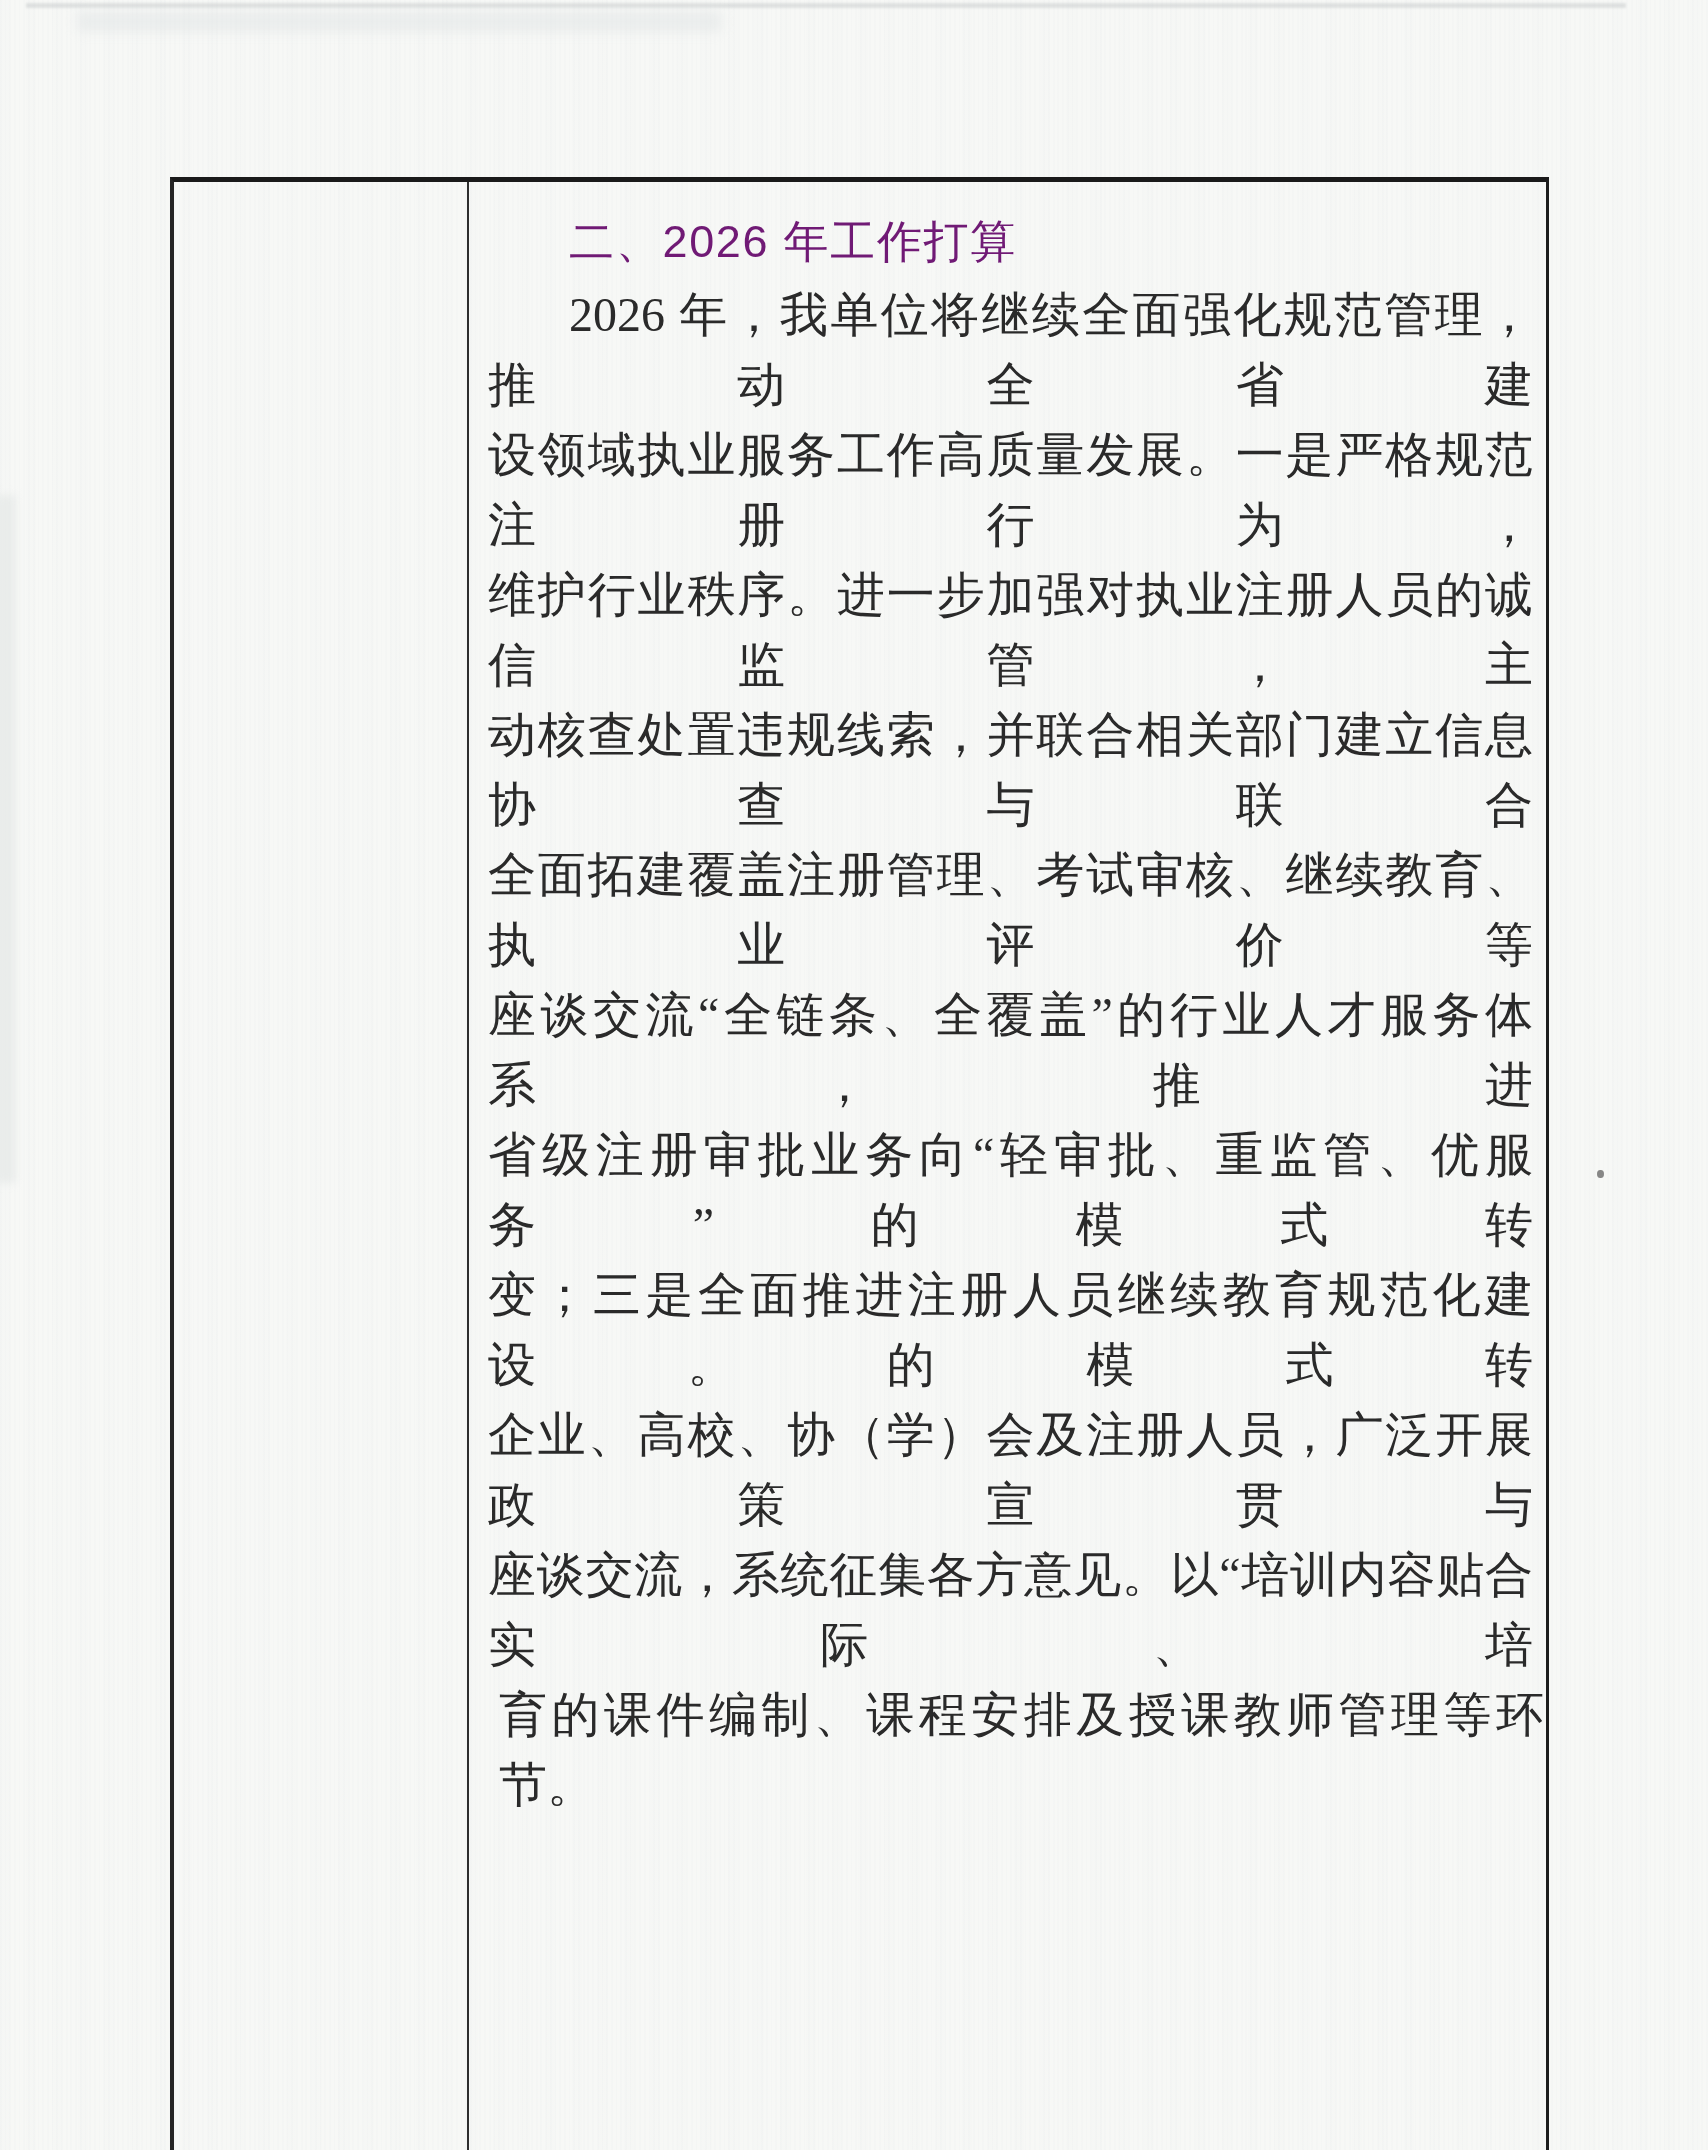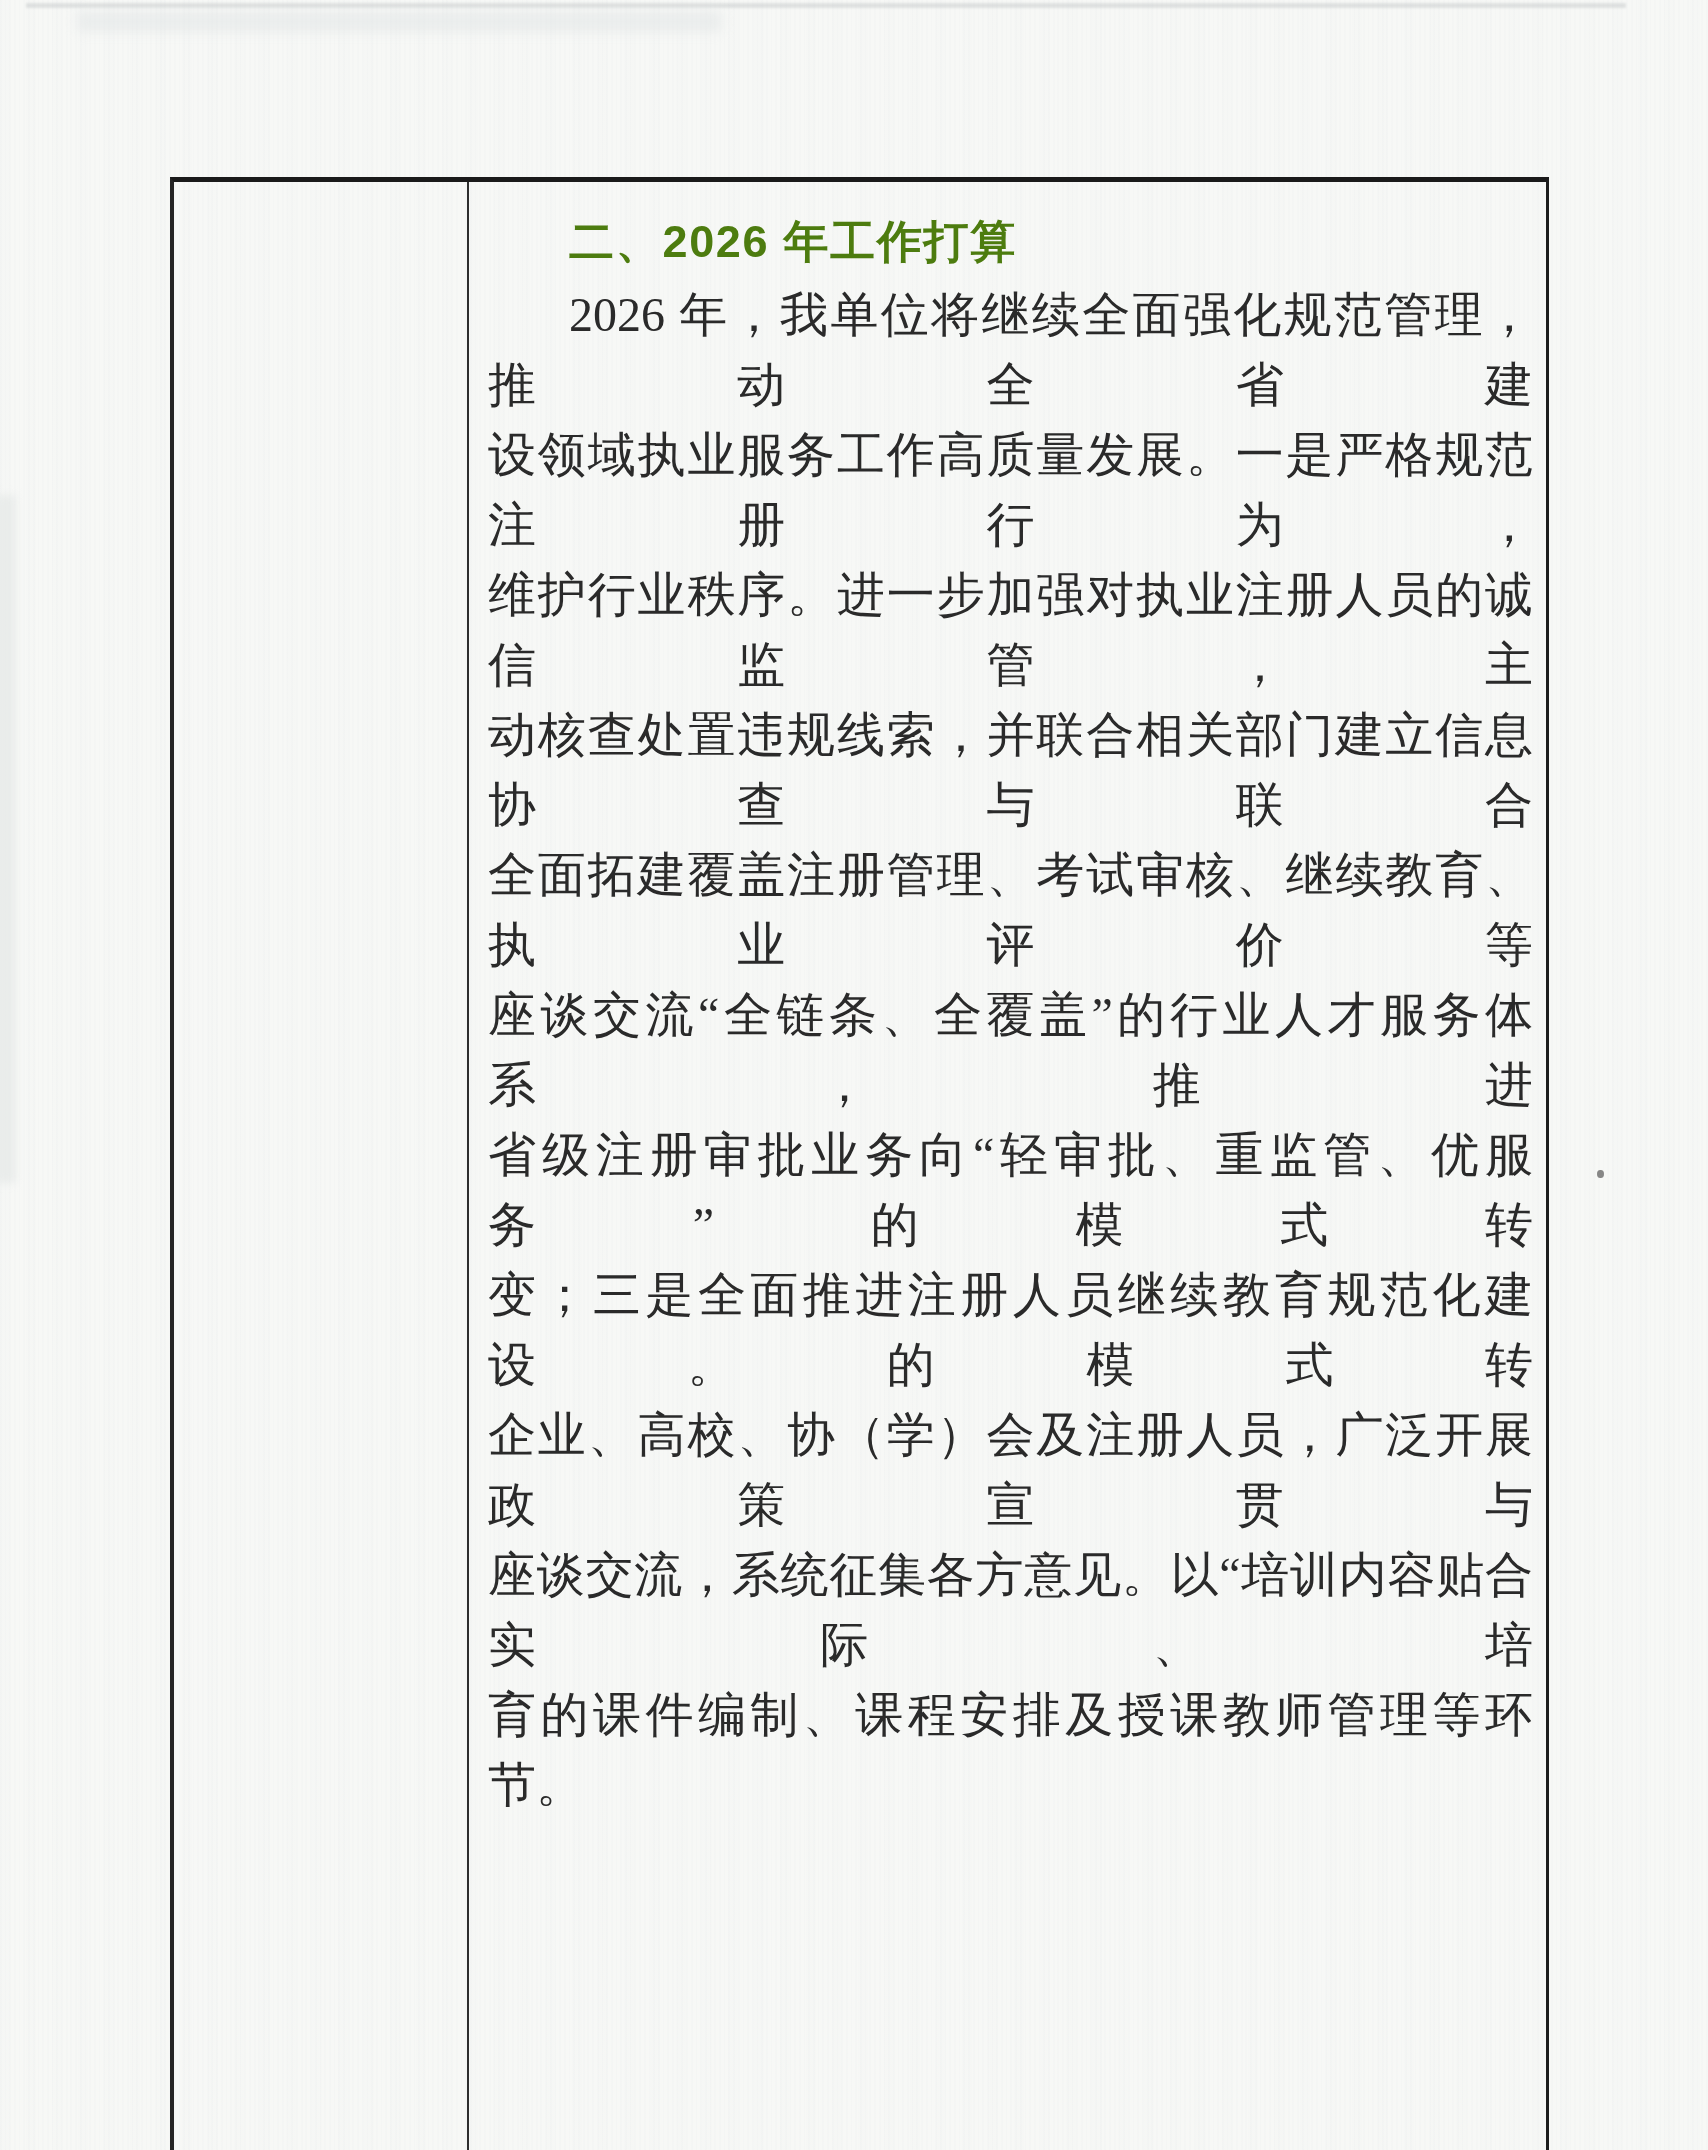--- a/index.html
+++ b/index.html
@@ -38,36 +38,36 @@
   .divider{
     position:absolute;left:293px;top:0;width:1.7px;height:100%;
     background:#2e2e2e;
   }
   .cell-content{
     position:absolute;left:295px;top:0;right:0;bottom:0;
     padding:20.6px 11.2px 0 19px;
   }
   .section-title{
     font-family:"Liberation Sans","DejaVu Sans",sans-serif;
-    font-weight:700;
+    font-weight:400;
     font-size:45px;line-height:77px;
     letter-spacing:1.7px;
-    color:#4d7c0f;
+    color:#701a75;
     margin:0 0 0 81px;
   }
   .line{
     width:1045px;
     font-size:48px;line-height:70px;
     color:#2a2a2a;
     text-align:justify;
     text-align-last:justify;
     white-space:normal;
   }
   .line.first{text-indent:81px;}
-  .line.last{text-align-last:left;}
+  .line.last{text-align-last:left;margin-left:11px;}
   .speck{
     position:absolute;left:1597px;top:1170px;
     width:6.5px;height:8.2px;border-radius:50%;
     background:#6a6a6a;opacity:.8;
   }
 </style>
 </head>
 <body>
 
 <div class="page">

